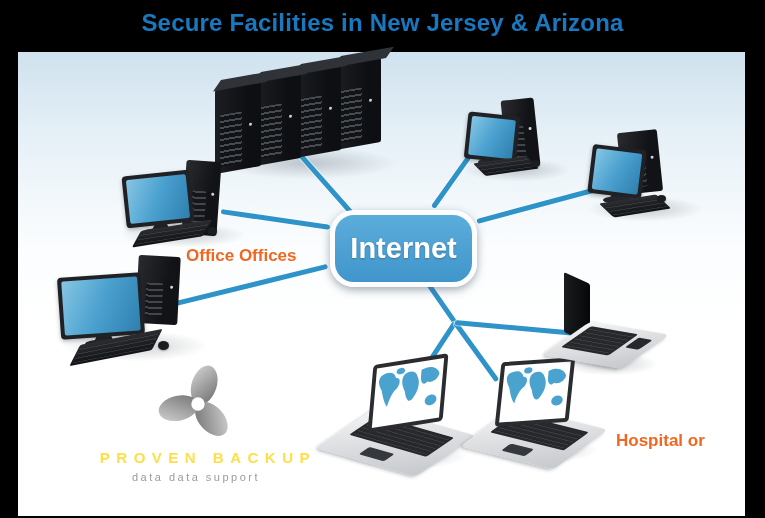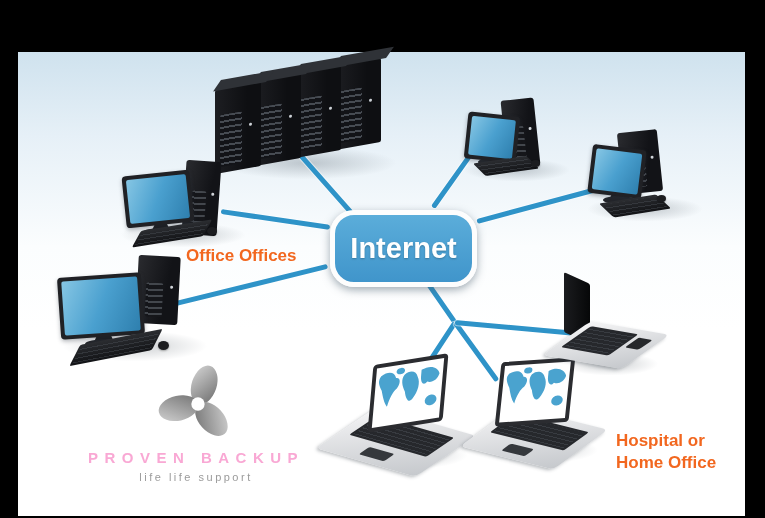--- a/index.html
+++ b/index.html
@@ -54,29 +54,30 @@
   .lscr svg{display:block;width:100%;height:100%;}
   .lbase{position:absolute;background:linear-gradient(150deg,#f5f5f6,#c5c8cc);border-radius:5px;
         box-shadow:0 2px 3px rgba(40,50,60,.3);}
   .lkeys{position:absolute;background:#26282c;border-radius:2px;}
   .lkeys::after{content:'';position:absolute;inset:2px;opacity:.5;
         background:repeating-linear-gradient(0deg,#4a4f56 0 1px,transparent 1px 4px);}
   .lpad{position:absolute;background:#35383c;border-radius:2px;}
   .bl-scr{position:absolute;background:linear-gradient(90deg,#1b1c1f,#060708);border-radius:2px;}
   
   .logo-svg{position:absolute;left:156px;top:364px;width:84px;height:80px;z-index:15;}
-  .logo-name{position:absolute;left:76px;top:449px;width:240px;text-align:center;z-index:15;
-        color:#f9a8d4;font-size:15px;font-weight:bold;letter-spacing:6.5px;white-space:nowrap;}
+  .logo-name{position:absolute;left:76px;top:449px;width:240px;text-align:right;z-index:15;
+        color:#fde047;font-size:15px;font-weight:bold;letter-spacing:6.5px;white-space:nowrap;}
   .logo-tag{position:absolute;left:76px;top:471px;width:240px;text-align:center;z-index:15;
         color:#9b9b9b;font-size:11px;letter-spacing:2.5px;white-space:nowrap;}
 </style>
 </head>
 <body>
 
 <div class="canvas">
+  <div class="title">Secure Facilities in New Jersey &amp; Arizona</div>
 
   <div class="panel"></div>
 
   <div class="line" style="left:299px;top:151px;width:80px;transform:rotate(48.5deg);"></div>
   <div class="line" style="left:221px;top:209px;width:110px;transform:rotate(8.3deg);"></div>
   <div class="line" style="left:176px;top:301px;width:156px;transform:rotate(-13.8deg);"></div>
   <div class="line" style="left:433px;top:205px;width:64px;transform:rotate(-54.6deg);"></div>
   <div class="line" style="left:477px;top:219px;width:128px;transform:rotate(-15deg);"></div>
   <div class="line" style="left:428px;top:281px;width:48px;transform:rotate(55.3deg);"></div>
   <div class="line" style="left:455px;top:320px;width:77px;transform:rotate(123.3deg);"></div>
@@ -206,32 +207,31 @@
     </div>
   </div>
 
   <div class="hub">
     <span>Internet</span>
   </div>
 
   <div class="lbl" style="left:186px;top:245px;">Office Offices</div>
   <div class="lbl" style="left:616px;top:430px;">
     <div>Hospital or</div>
-    <div>Home Office</div>
   </div>
 
   <svg class="logo-svg" viewBox="0 0 100 96">
     <defs>
       <linearGradient id="gp" x1="0" y1="0" x2="1" y2="1">
         <stop offset="0" stop-color="#d4d4d4"></stop>
         <stop offset="1" stop-color="#6f6f6f"></stop>
       </linearGradient>
     </defs>
     <g>
       <ellipse cx="50" cy="24" rx="15" ry="24" fill="url(#gp)" transform="rotate(18 50 48)"></ellipse>
       <ellipse cx="50" cy="24" rx="15" ry="24" fill="url(#gp)" transform="rotate(138 50 48)"></ellipse>
       <ellipse cx="50" cy="24" rx="15" ry="24" fill="url(#gp)" transform="rotate(258 50 48)"></ellipse>
       <circle cx="50" cy="48" r="8" fill="#ffffff"></circle>
     </g>
   </svg>
   <div class="logo-name">PROVEN BACKUP</div>
-  <div class="logo-tag">life life support</div>
+  <div class="logo-tag">data data support</div>
 </div>
 
 </body></html>

